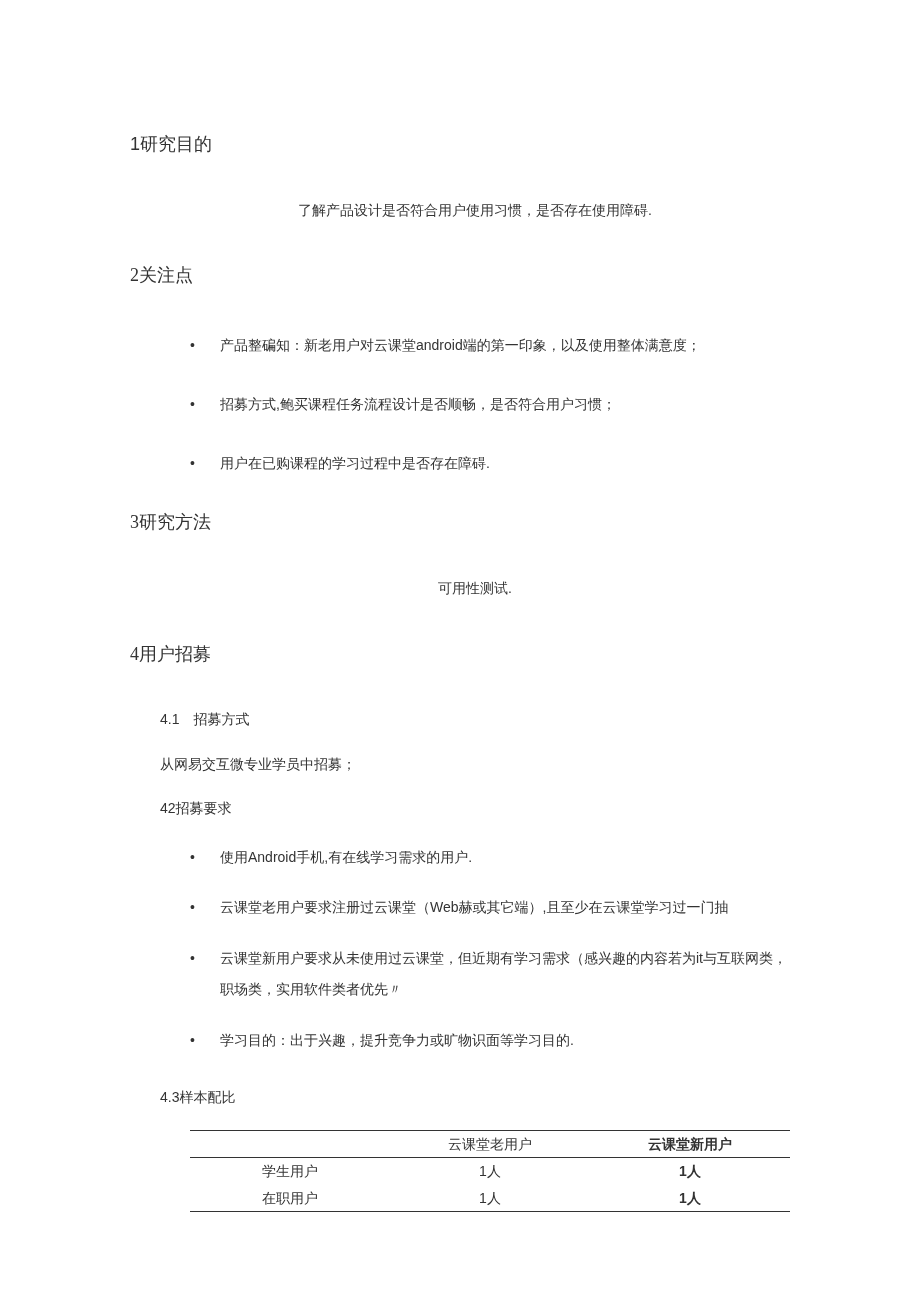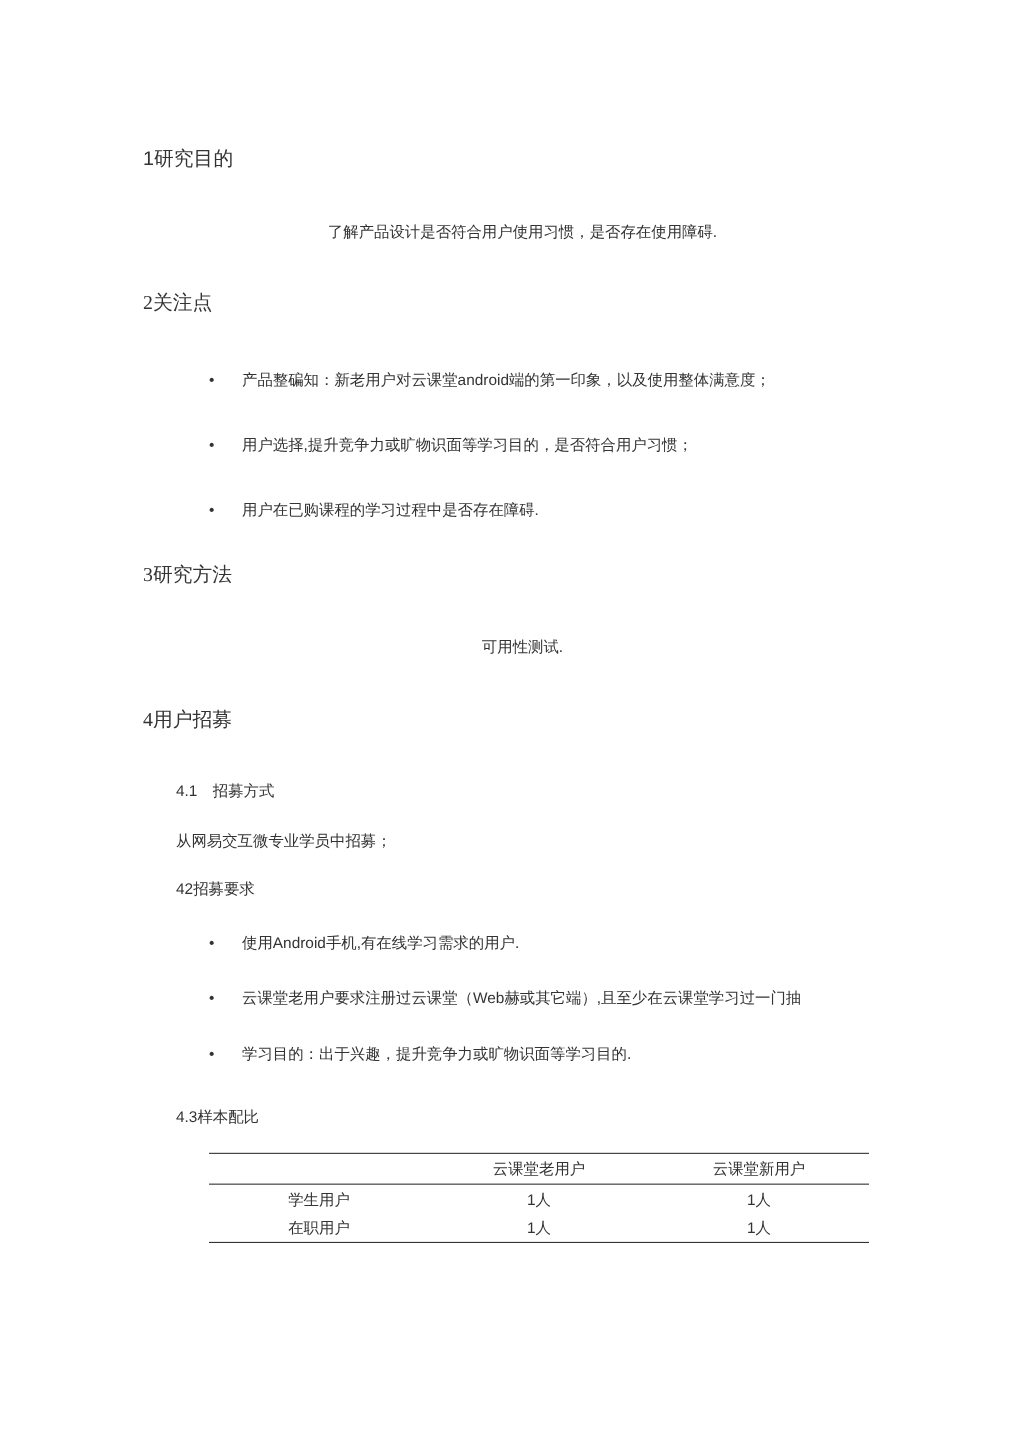--- a/index.html
+++ b/index.html
@@ -86,47 +86,49 @@
       border-bottom: 1.5px solid #333;
     }
     table th:first-child, table td:first-child {
       width: 33%;
     }
     table th:nth-child(2), table td:nth-child(2) {
       width: 33%;
     }
     table th:nth-child(3), table td:nth-child(3) {
       width: 33%;
+      font-weight: bold;
     }
   </style>
 </head>
 <body>
 
 <div class="h1">1研究目的</div>
 <div class="para">了解产品设计是否符合用户使用习惯，是否存在使用障碍.</div>
 
 <div class="h1 subsequent">2关注点</div>
 <ul class="bullets">
   <li>产品整碥知：新老用户对云课堂android端的第一印象，以及使用整体满意度；</li>
-  <li>用户选择,提升竞争力或旷物识面等学习目的，是否符合用户习惯；</li>
+  <li>招募方式,鲍买课程任务流程设计是否顺畅，是否符合用户习惯；</li>
   <li>用户在已购课程的学习过程中是否存在障碍.</li>
 </ul>
 
 <div class="h1 subsequent">3研究方法</div>
 <div class="para">可用性测试.</div>
 
 <div class="h1 subsequent">4用户招募</div>
 
 <div class="sub-heading">4.1　招募方式</div>
 <div class="sub-heading">从网易交互微专业学员中招募；</div>
 
 <div class="sub-heading">42招募要求</div>
 <ul class="bullets tight">
   <li>使用Android手机,有在线学习需求的用户.</li>
   <li>云课堂老用户要求注册过云课堂（Web赫或其它端）,且至少在云课堂学习过一门抽</li>
+  <li>云课堂新用户要求从未使用过云课堂，但近期有学习需求（感兴趣的内容若为it与互联网类，职场类，实用软件类者优先〃</li>
   <li>学习目的：出于兴趣，提升竞争力或旷物识面等学习目的.</li>
 </ul>
 
 <div class="sub-heading">4.3样本配比</div>
 
 <div class="table-wrap">
   <table>
     <thead>
       <tr>
         <th></th>

